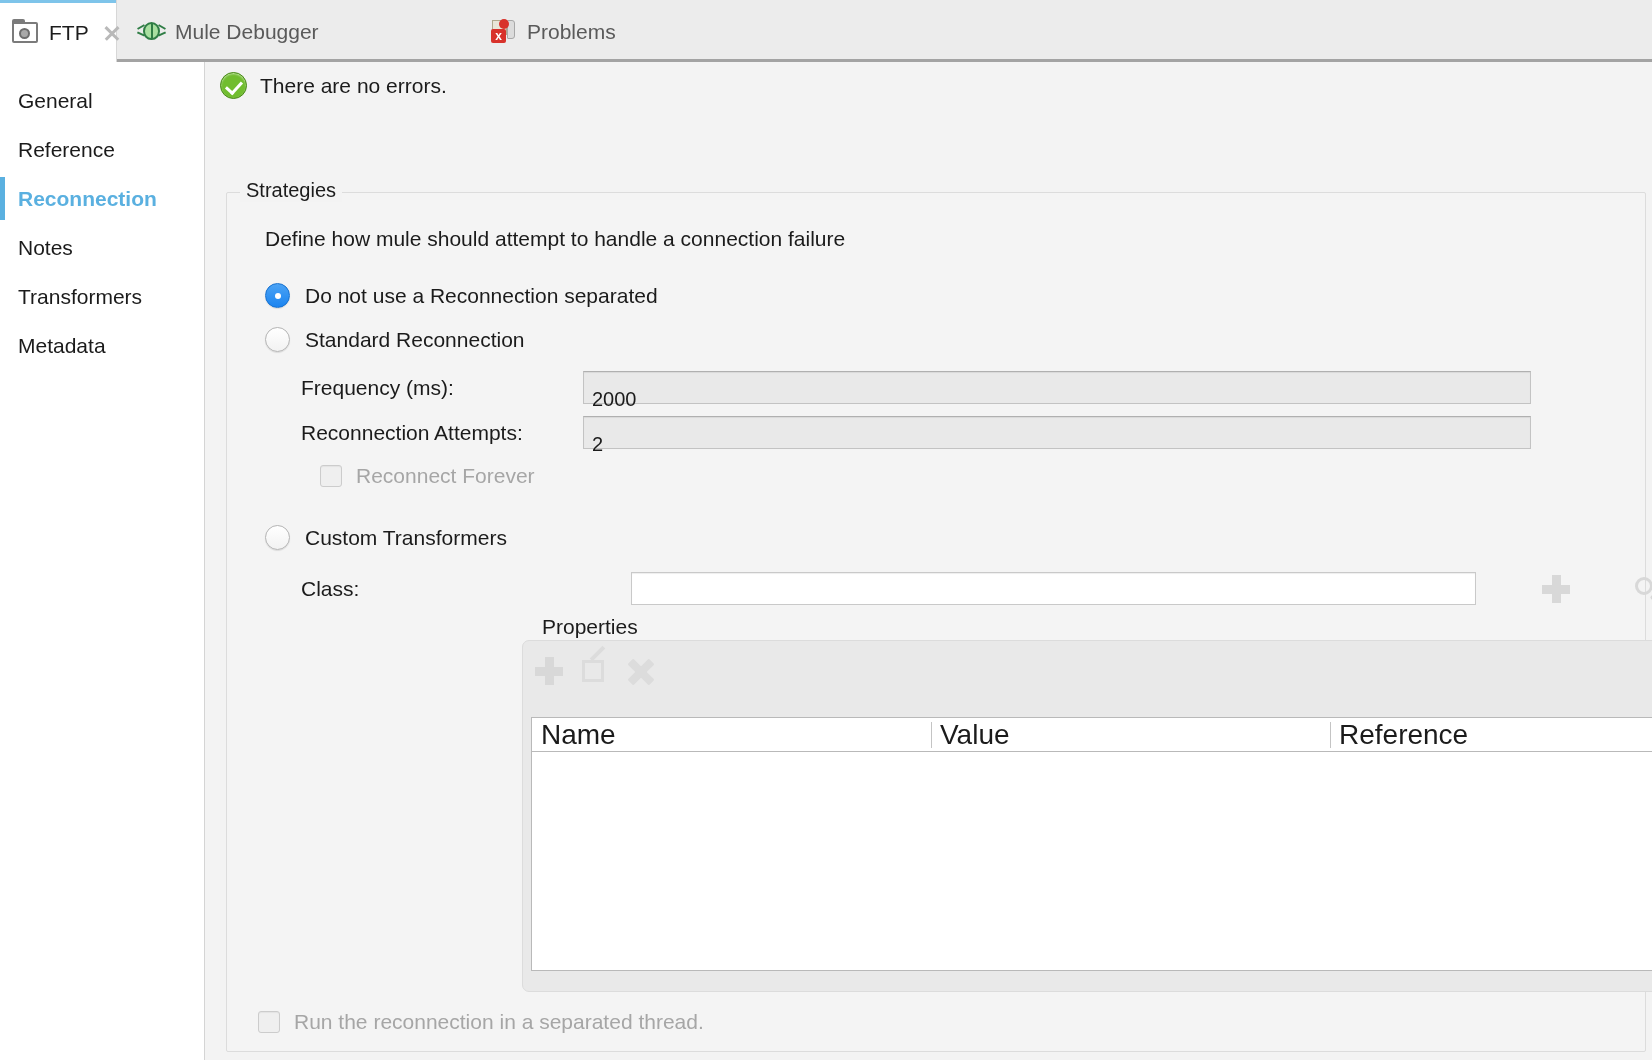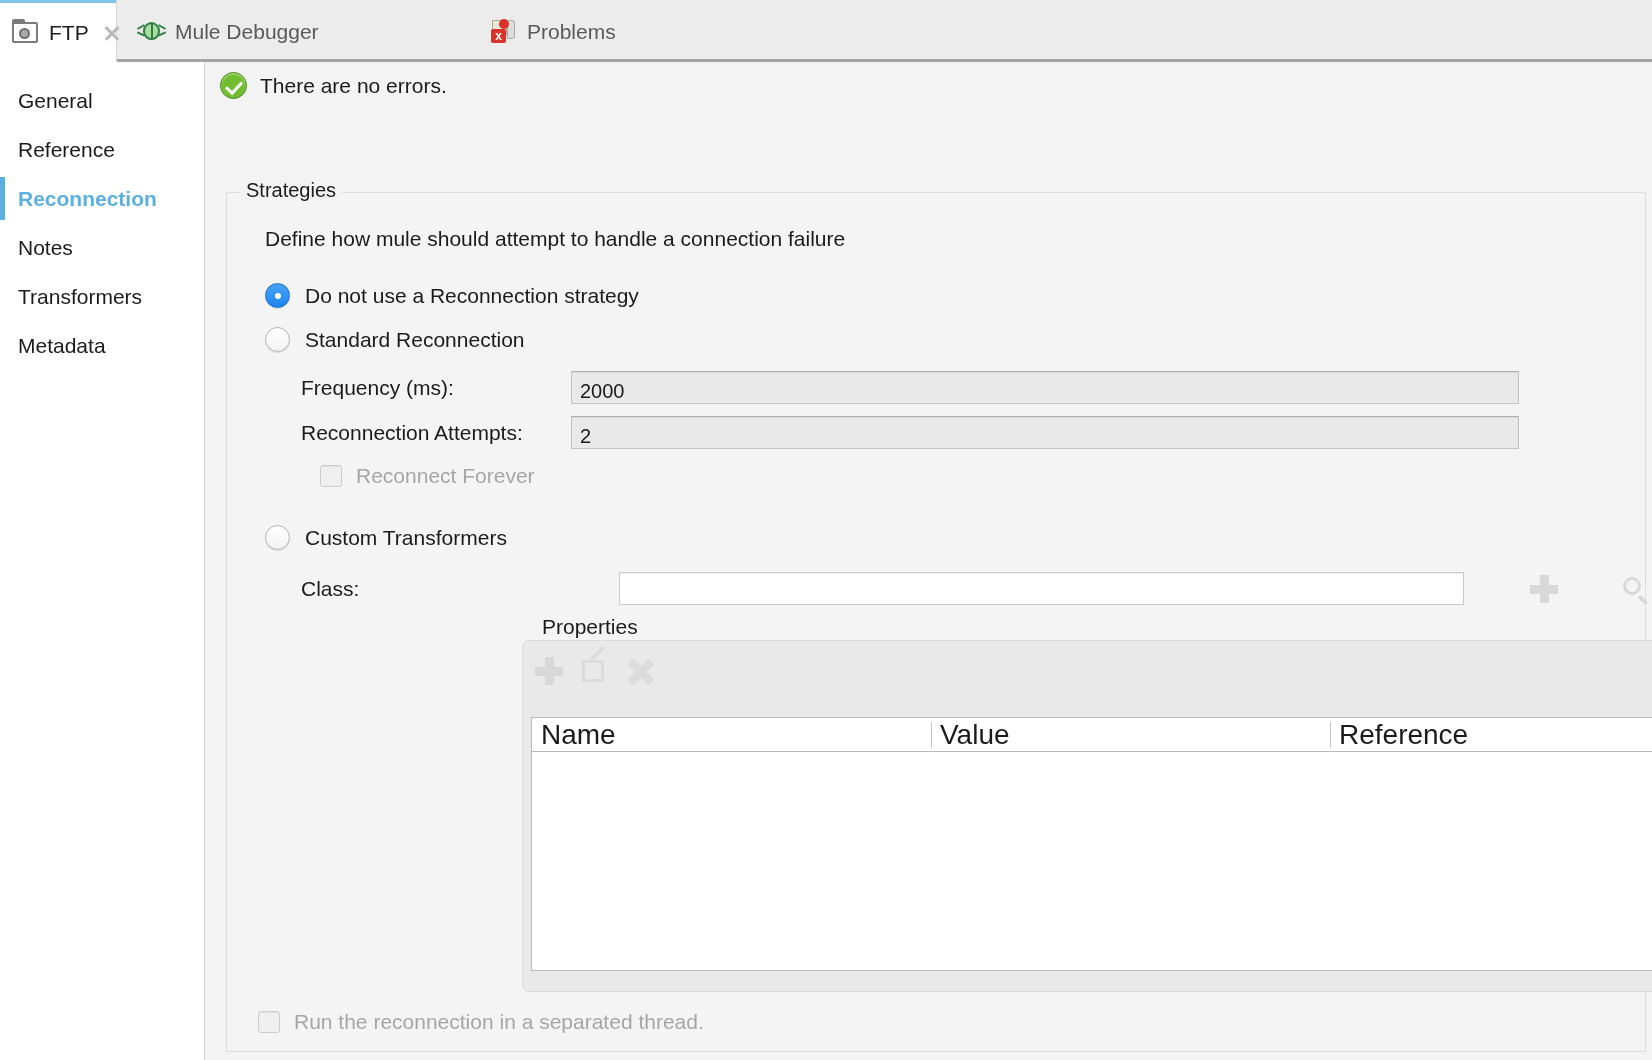--- a/index.html
+++ b/index.html
@@ -201,23 +201,24 @@
   
   .field-row { position: absolute; display: flex; align-items: center; }
   .field-label {
     font-size: 21px; color: #1b1b1b; text-align: left;
   }
   .textfield {
     height: 33px; line-height: 31px;
     background: #e9e9e9;
     border: 1px solid #c3c3c3;
     border-top-color: #b0b0b0;
-    padding: 4px 8px;
+    padding: 12px 8px;
     font-size: 20px; color: #1b1b1b;
     box-shadow: inset 0 1px 1px rgba(0,0,0,.07);
+    margin-left: 12px;
   }
   .textfield.enabled { background: #ffffff; border-color: #c9c9c9; }
 
   
   .checkbox {
     width: 22px; height: 22px; border-radius: 3px;
     flex: 0 0 auto;
     background: #efefef; border: 1px solid #cccccc;
     box-shadow: inset 0 1px 1px rgba(0,0,0,.05);
   }
@@ -360,21 +361,21 @@
     <span class="status-text">There are no errors.</span>
   </div>
 
   <div class="group-label">Strategies</div>
   <div class="group-box">
 
     <div class="desc" style="left:38px; top:34px;">Define how mule should attempt to handle a connection failure</div>
 
     <div class="radio-row" style="left:38px; top:90px;">
       <span class="radio checked"></span>
-      <span class="radio-label">Do not use a Reconnection strategy</span>
+      <span class="radio-label">Do not use a Reconnection separated</span>
     </div>
 
     <div class="radio-row" style="left:38px; top:134px;">
       <span class="radio"></span>
       <span class="radio-label">Standard Reconnection</span>
     </div>
 
     <div class="field-row" style="left:74px; top:178px; width:1320px;">
       <span class="field-label" style="width:270px;">Frequency (ms):</span>
       <span class="textfield" style="width:948px;">2000</span>

